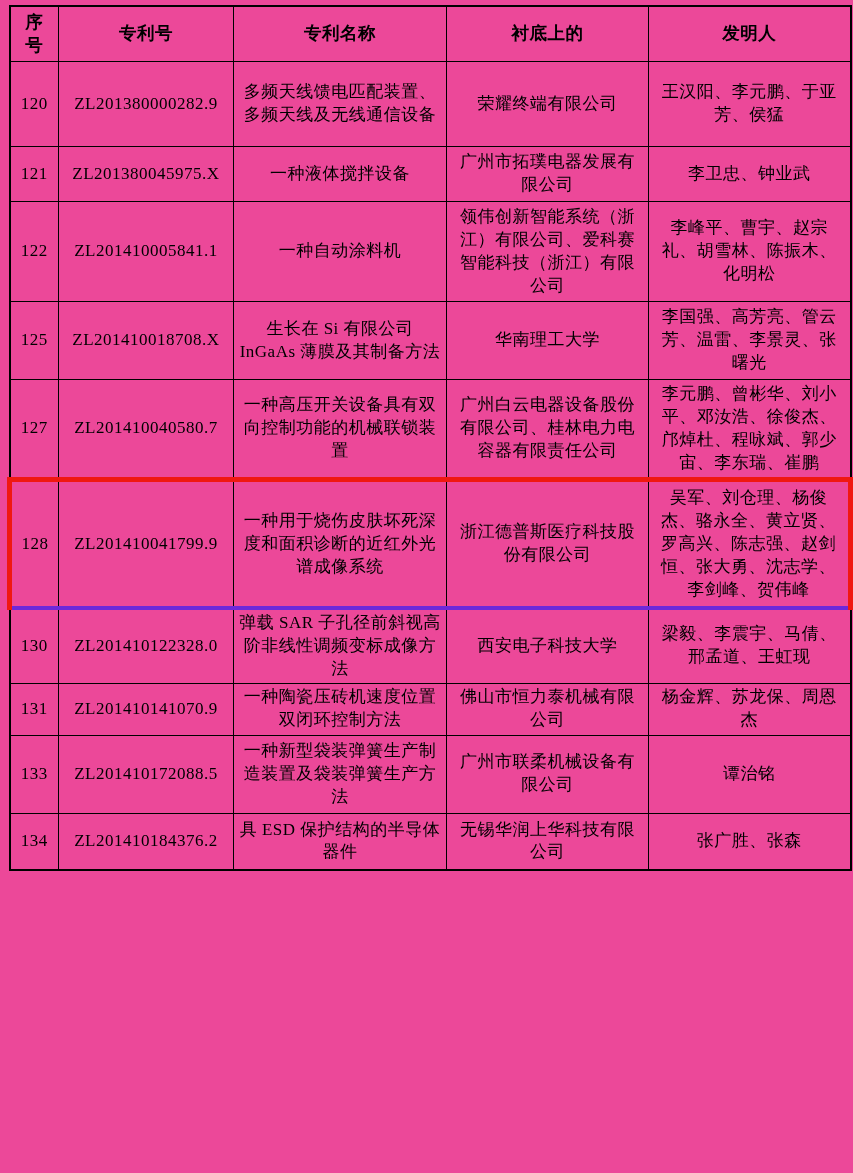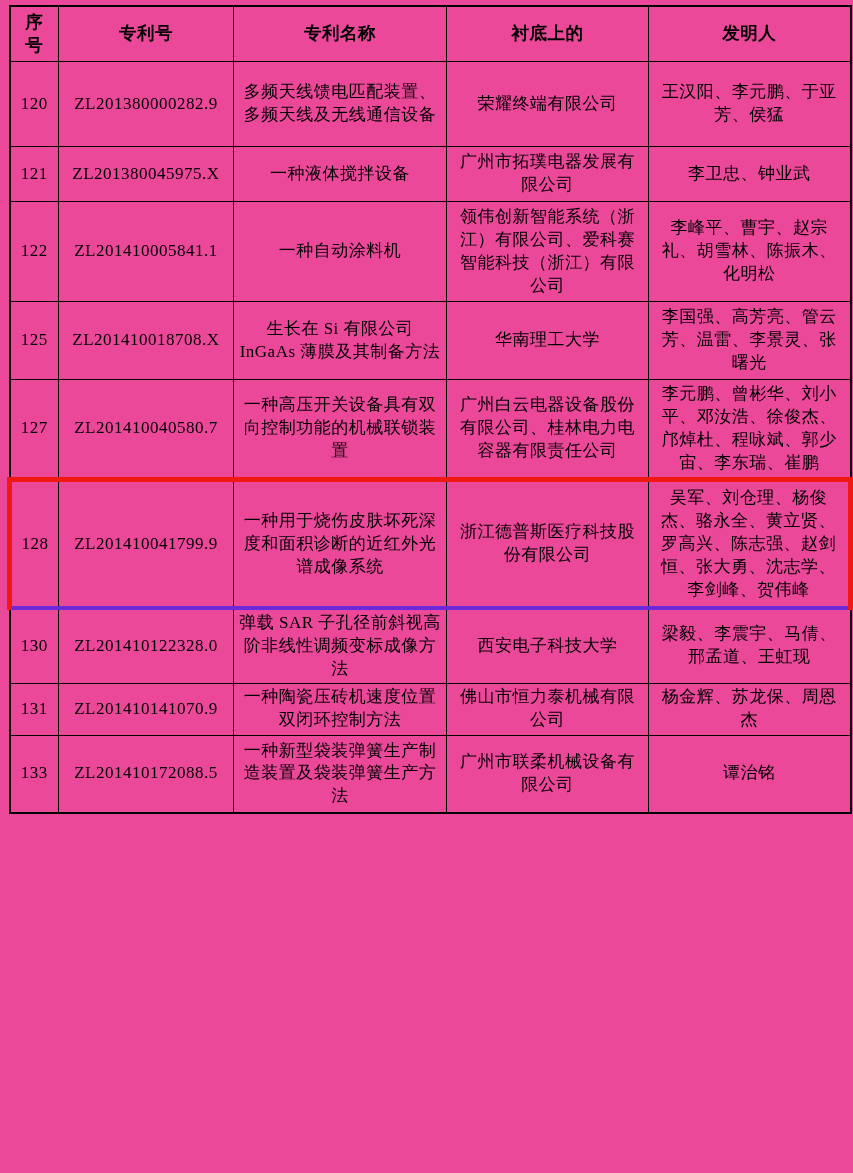--- a/index.html
+++ b/index.html
@@ -137,15 +137,22 @@
         <td>佛山市恒力泰机械有限公司</td>
         <td>杨金辉、苏龙保、周恩杰</td>
       </tr>
       <tr style="height:78px">
         <td>133</td>
         <td>ZL201410172088.5</td>
         <td>一种新型袋装弹簧生产制造装置及袋装弹簧生产方法</td>
         <td>广州市联柔机械设备有限公司</td>
         <td>谭治铭</td>
       </tr>
+      <tr style="height:57px">
+        <td>134</td>
+        <td>ZL201410184376.2</td>
+        <td>具 ESD 保护结构的半导体器件</td>
+        <td>无锡华润上华科技有限公司</td>
+        <td>张广胜、张森</td>
+      </tr>
     </tbody>
   </table>
 </div>
 
 </body></html>

